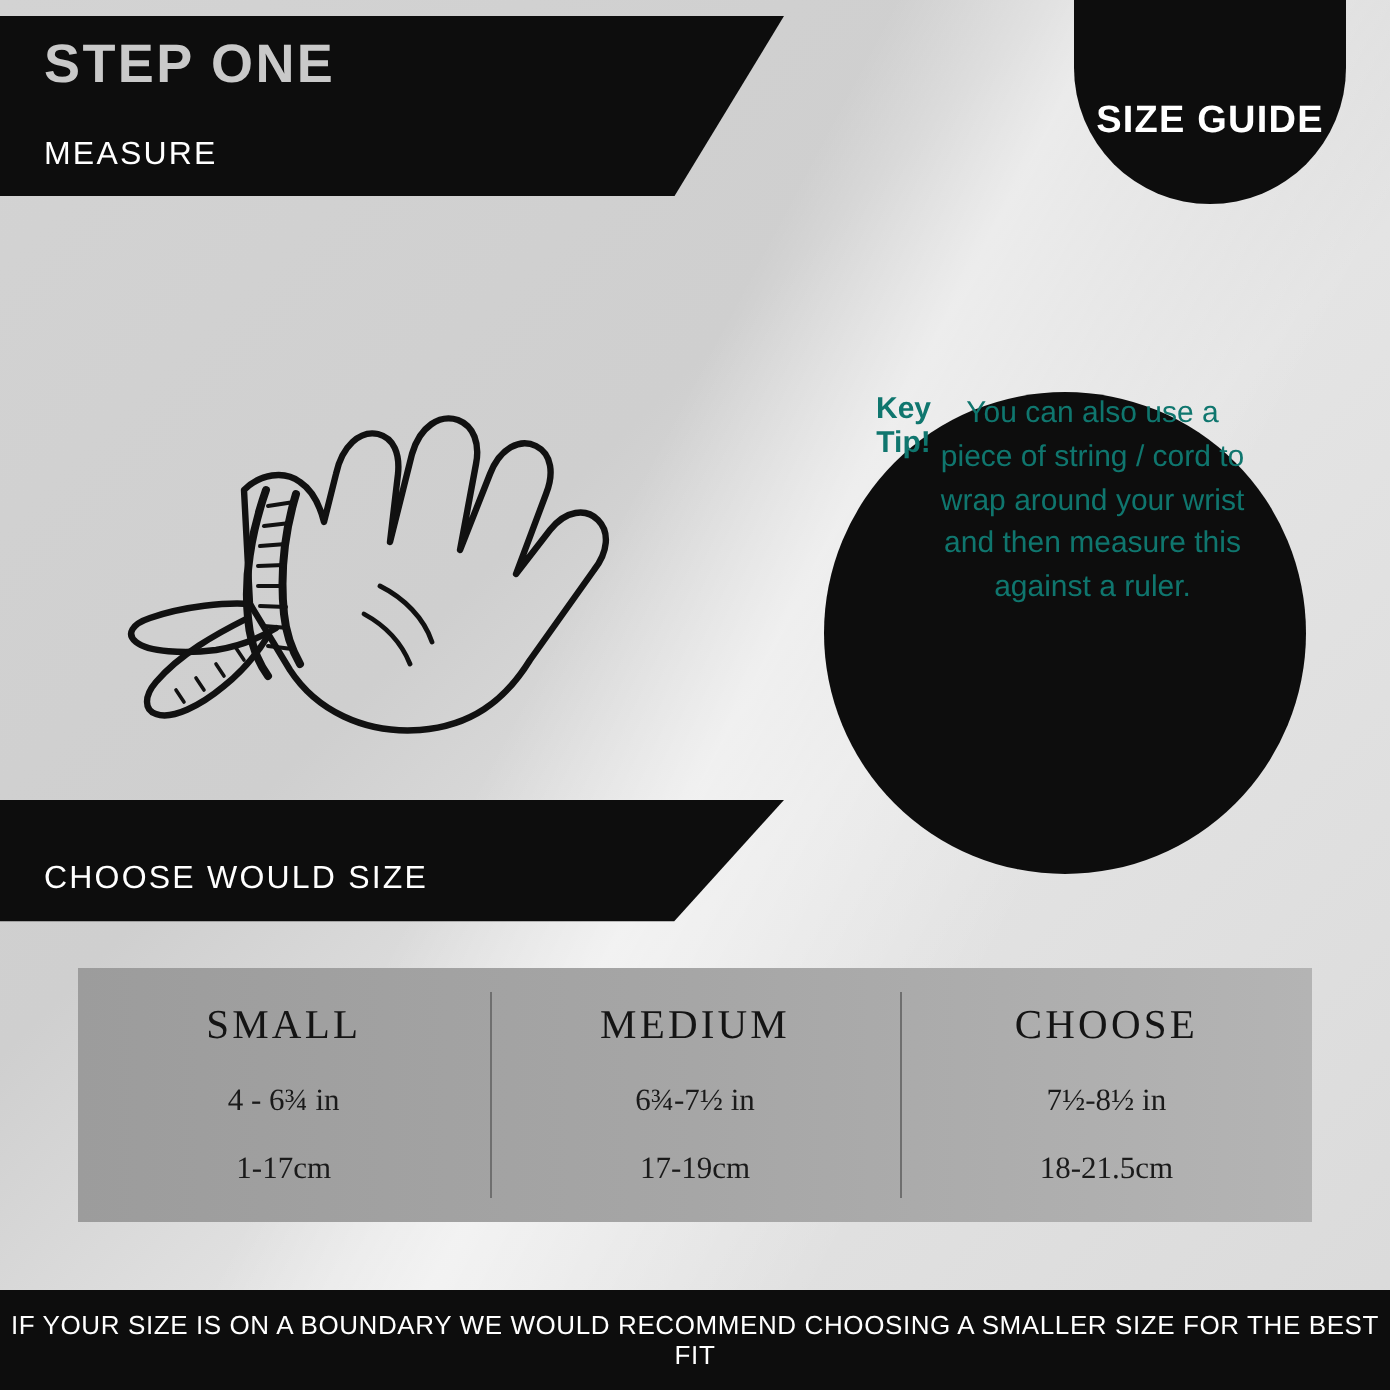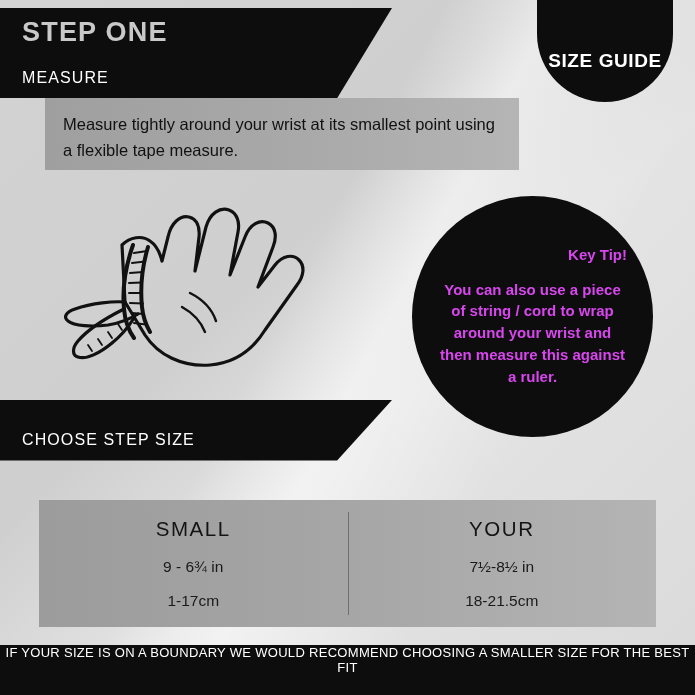--- a/index.html
+++ b/index.html
@@ -95,59 +95,60 @@
 
   
   #key-tip-circle {
     position: absolute;
     left: 412px;
     top: 196px;
     width: 241px;
     height: 241px;
     border-radius: 50%;
     background: #0d0d0d;
-    color: #d946ef;
-    display: flex;
-    flex-direction: column;
-    align-items: flex-end;
+    color: #0f766e;
+    display: flex;
+    flex-direction: row;
+    align-items: flex-start;
     justify-content: center;
     text-align: center;
     box-sizing: border-box;
     padding: 0 26px;
   }
   #key-tip-title {
     font-size: 15px;
     font-weight: bold;
     margin-bottom: 16px;
   }
   #key-tip-body {
     font-size: 15px;
-    font-weight: bold;
+    font-weight: normal;
     line-height: 1.45;
   }
 
   
   #hand-illustration {
     position: absolute;
     left: 30px;
     top: 175px;
     width: 350px;
     height: 215px;
   }
 
   
   #size-table {
     position: absolute;
     left: 39px;
-    top: 500px;
+    top: 484px;
     width: 617px;
     height: 127px;
     background: linear-gradient(90deg, #9c9c9c 0%, #a6a6a6 50%, #b4b4b4 100%);
     display: flex;
     box-sizing: border-box;
+    font-family: Liberation Serif, serif;
   }
   .size-col {
     flex: 1 1 0;
     display: flex;
     flex-direction: column;
     align-items: center;
     justify-content: center;
     position: relative;
     padding: 6px 0;
   }
@@ -179,20 +180,21 @@
   
   #footer-bar {
     position: absolute;
     left: 0;
     bottom: 0;
     width: 695px;
     height: 50px;
     background: #0d0d0d;
     color: #ffffff;
     display: flex;
+    align-items: center;
     justify-content: center;
   }
   #footer-text {
     font-size: 13px;
     letter-spacing: 0.3px;
     text-align: center;
   }
 </style>
 </head>
 <body>
@@ -203,21 +205,20 @@
 
   <div class="step-banner" id="step-one-banner">
     <div class="step-title">STEP ONE</div>
     <div class="step-sub">MEASURE</div>
   </div>
 
   <div id="size-guide-badge">
     <div id="size-guide-text">SIZE GUIDE</div>
   </div>
 
-  <div id="instruction-box">Measure tightly around your wrist at its smallest point using a flexible tape measure.</div>
 
   <div id="hand-illustration">
     <svg viewBox="0 0 350 215" width="350" height="215" xmlns="http://www.w3.org/2000/svg" aria-hidden="true">
       <g fill="none" stroke="#111111" stroke-width="3.2" stroke-linecap="round" stroke-linejoin="round">
 
         <path d="M92,70 C100,62 112,60 120,66 C126,70 130,78 132,86
                  L138,62 C141,48 150,40 159,42 C167,44 170,52 169,62
                  L165,96
                  L176,52 C180,38 190,32 199,35 C207,38 210,47 208,57
                  L200,100
@@ -256,31 +257,36 @@
       </g>
     </svg>
   </div>
 
   <div id="key-tip-circle">
     <div id="key-tip-title">Key Tip!</div>
     <div id="key-tip-body">You can also use a piece of string / cord to wrap around your wrist and then measure this against a ruler.</div>
   </div>
 
   <div class="step-banner" id="step-two-banner">
-    <div class="step-sub">CHOOSE STEP SIZE</div>
+    <div class="step-sub">CHOOSE WOULD SIZE</div>
   </div>
 
   <div id="size-table">
     <div class="size-col">
       <div class="size-name">SMALL</div>
-      <div class="size-in">9 - 6¾ in</div>
+      <div class="size-in">4 - 6¾ in</div>
       <div class="size-cm">1-17cm</div>
     </div>
     <div class="size-col">
-      <div class="size-name">YOUR</div>
+      <div class="size-name">MEDIUM</div>
+      <div class="size-in">6¾-7½ in</div>
+      <div class="size-cm">17-19cm</div>
+    </div>
+    <div class="size-col">
+      <div class="size-name">CHOOSE</div>
       <div class="size-in">7½-8½ in</div>
       <div class="size-cm">18-21.5cm</div>
     </div>
   </div>
 
   <div id="footer-bar">
     <div id="footer-text">IF YOUR SIZE IS ON A BOUNDARY WE WOULD RECOMMEND CHOOSING A SMALLER SIZE FOR THE BEST FIT</div>
   </div>
 
 </div>

